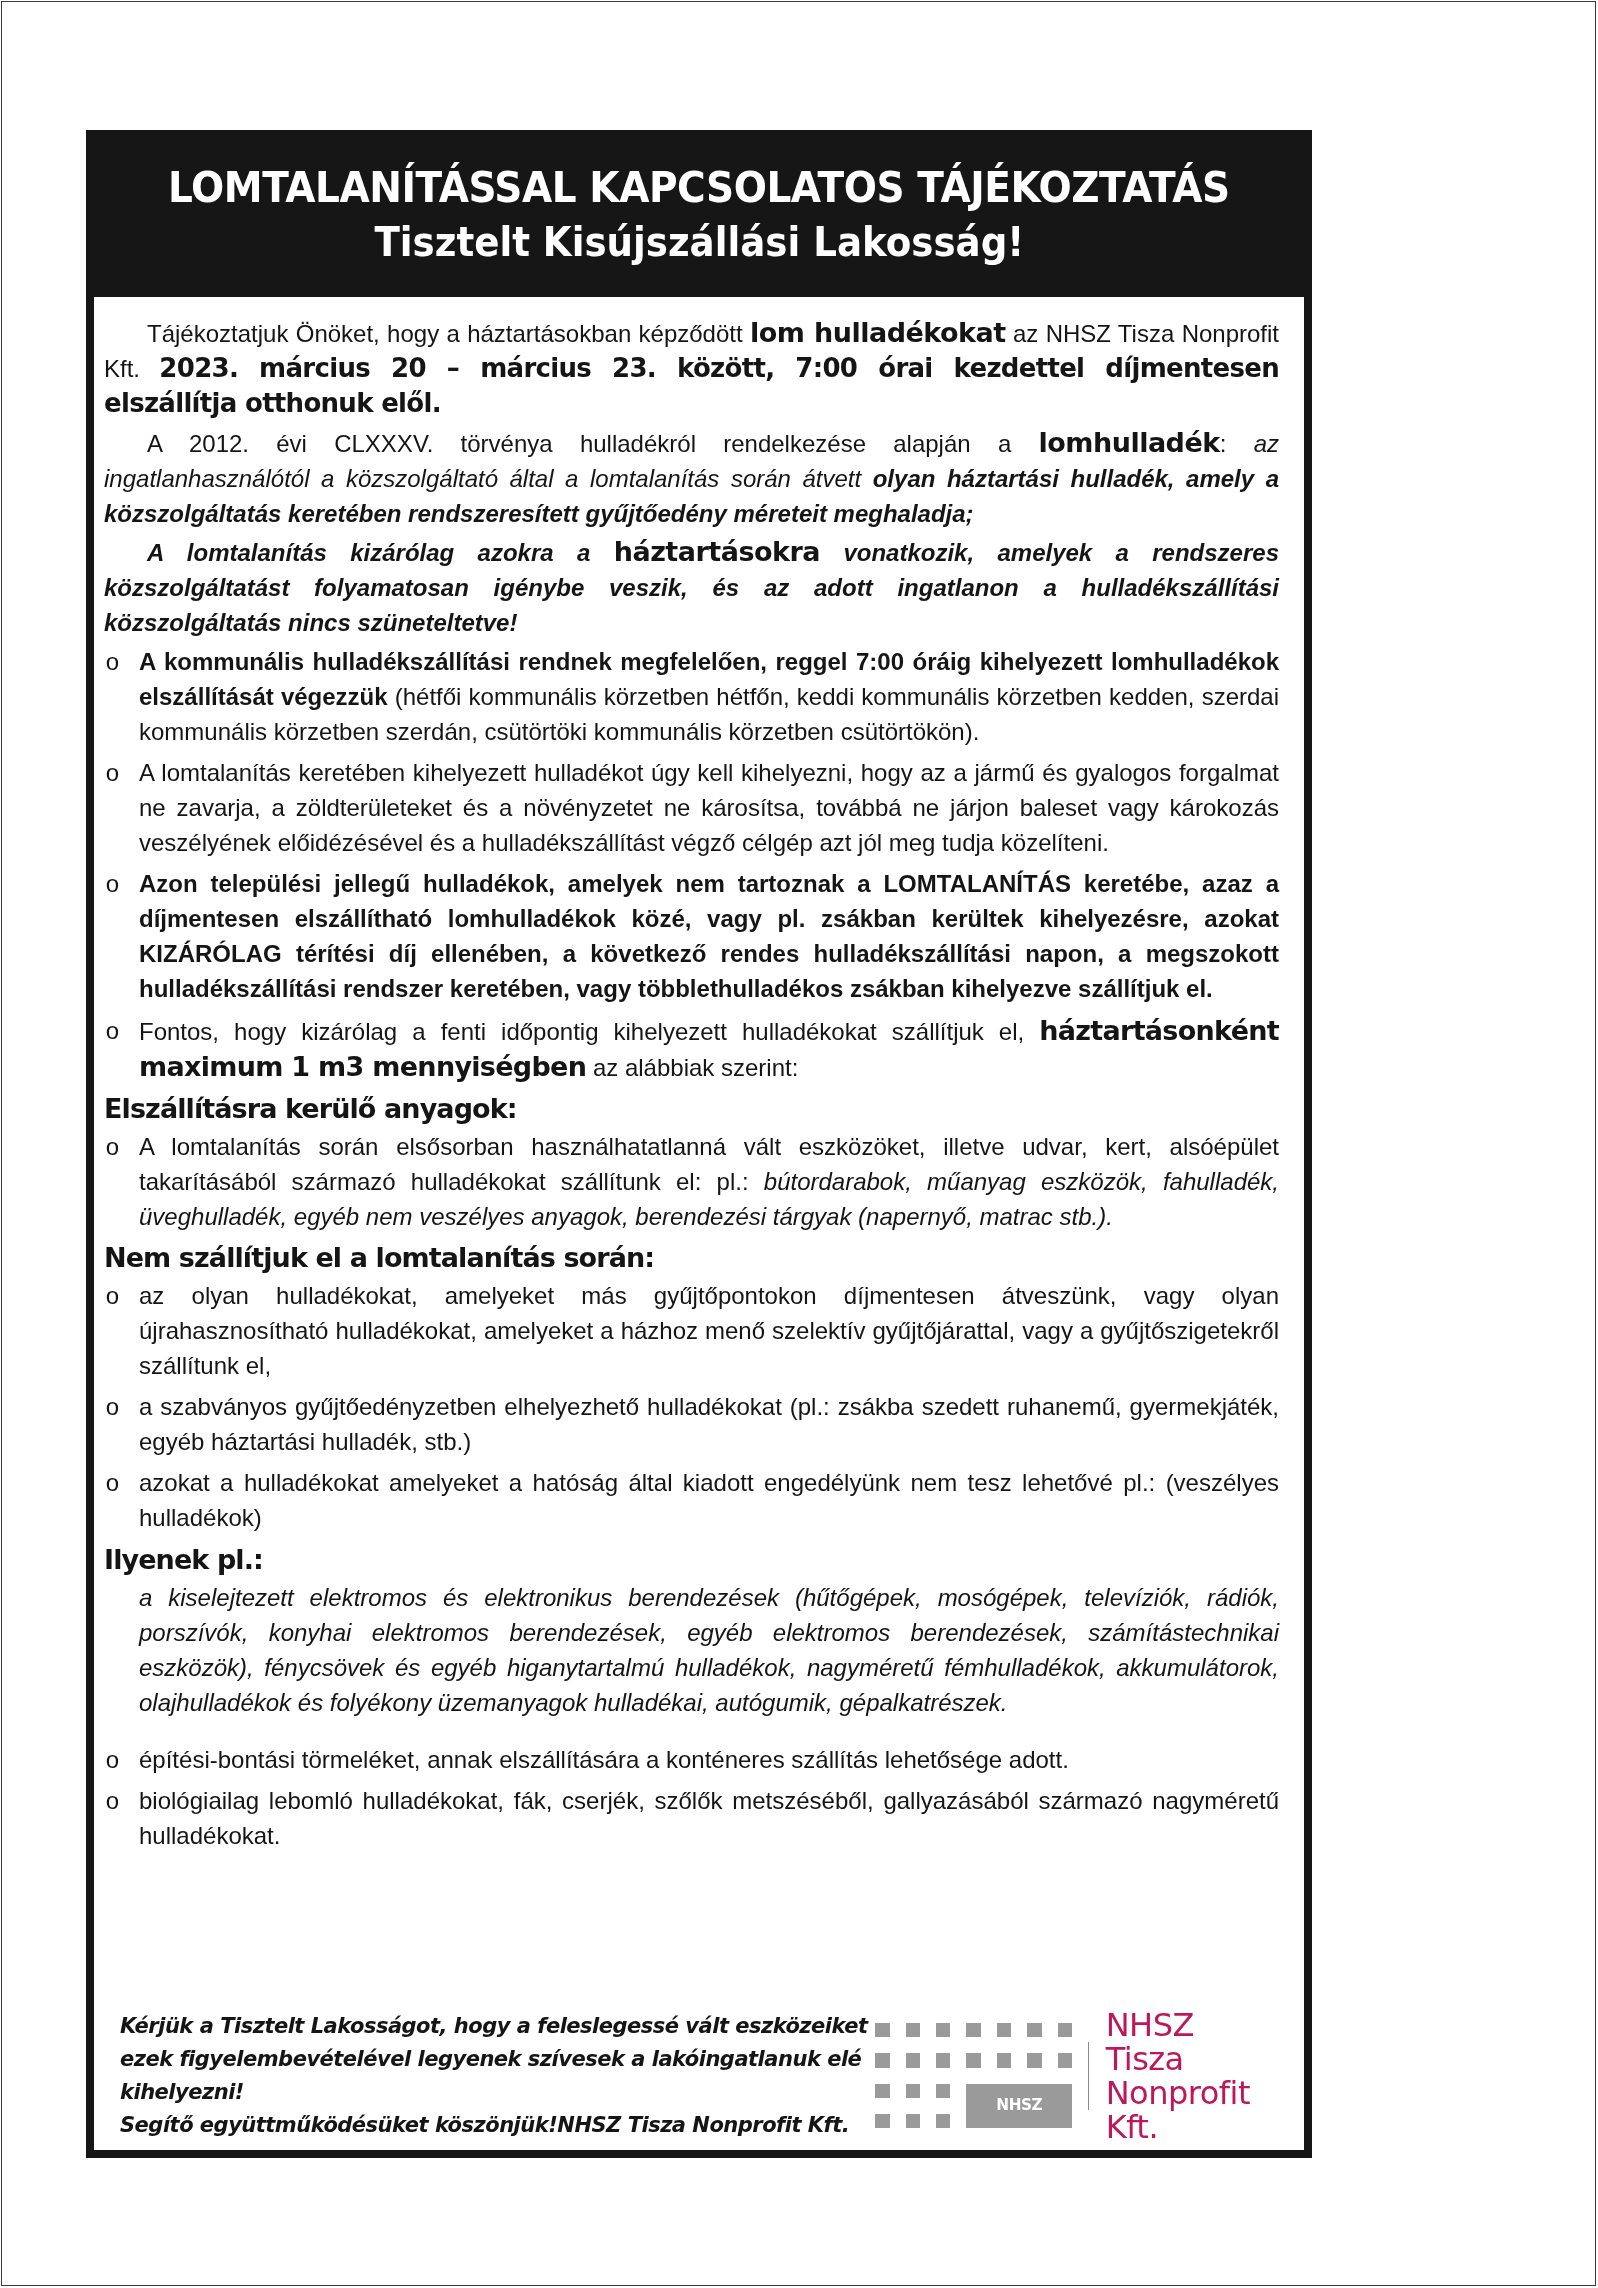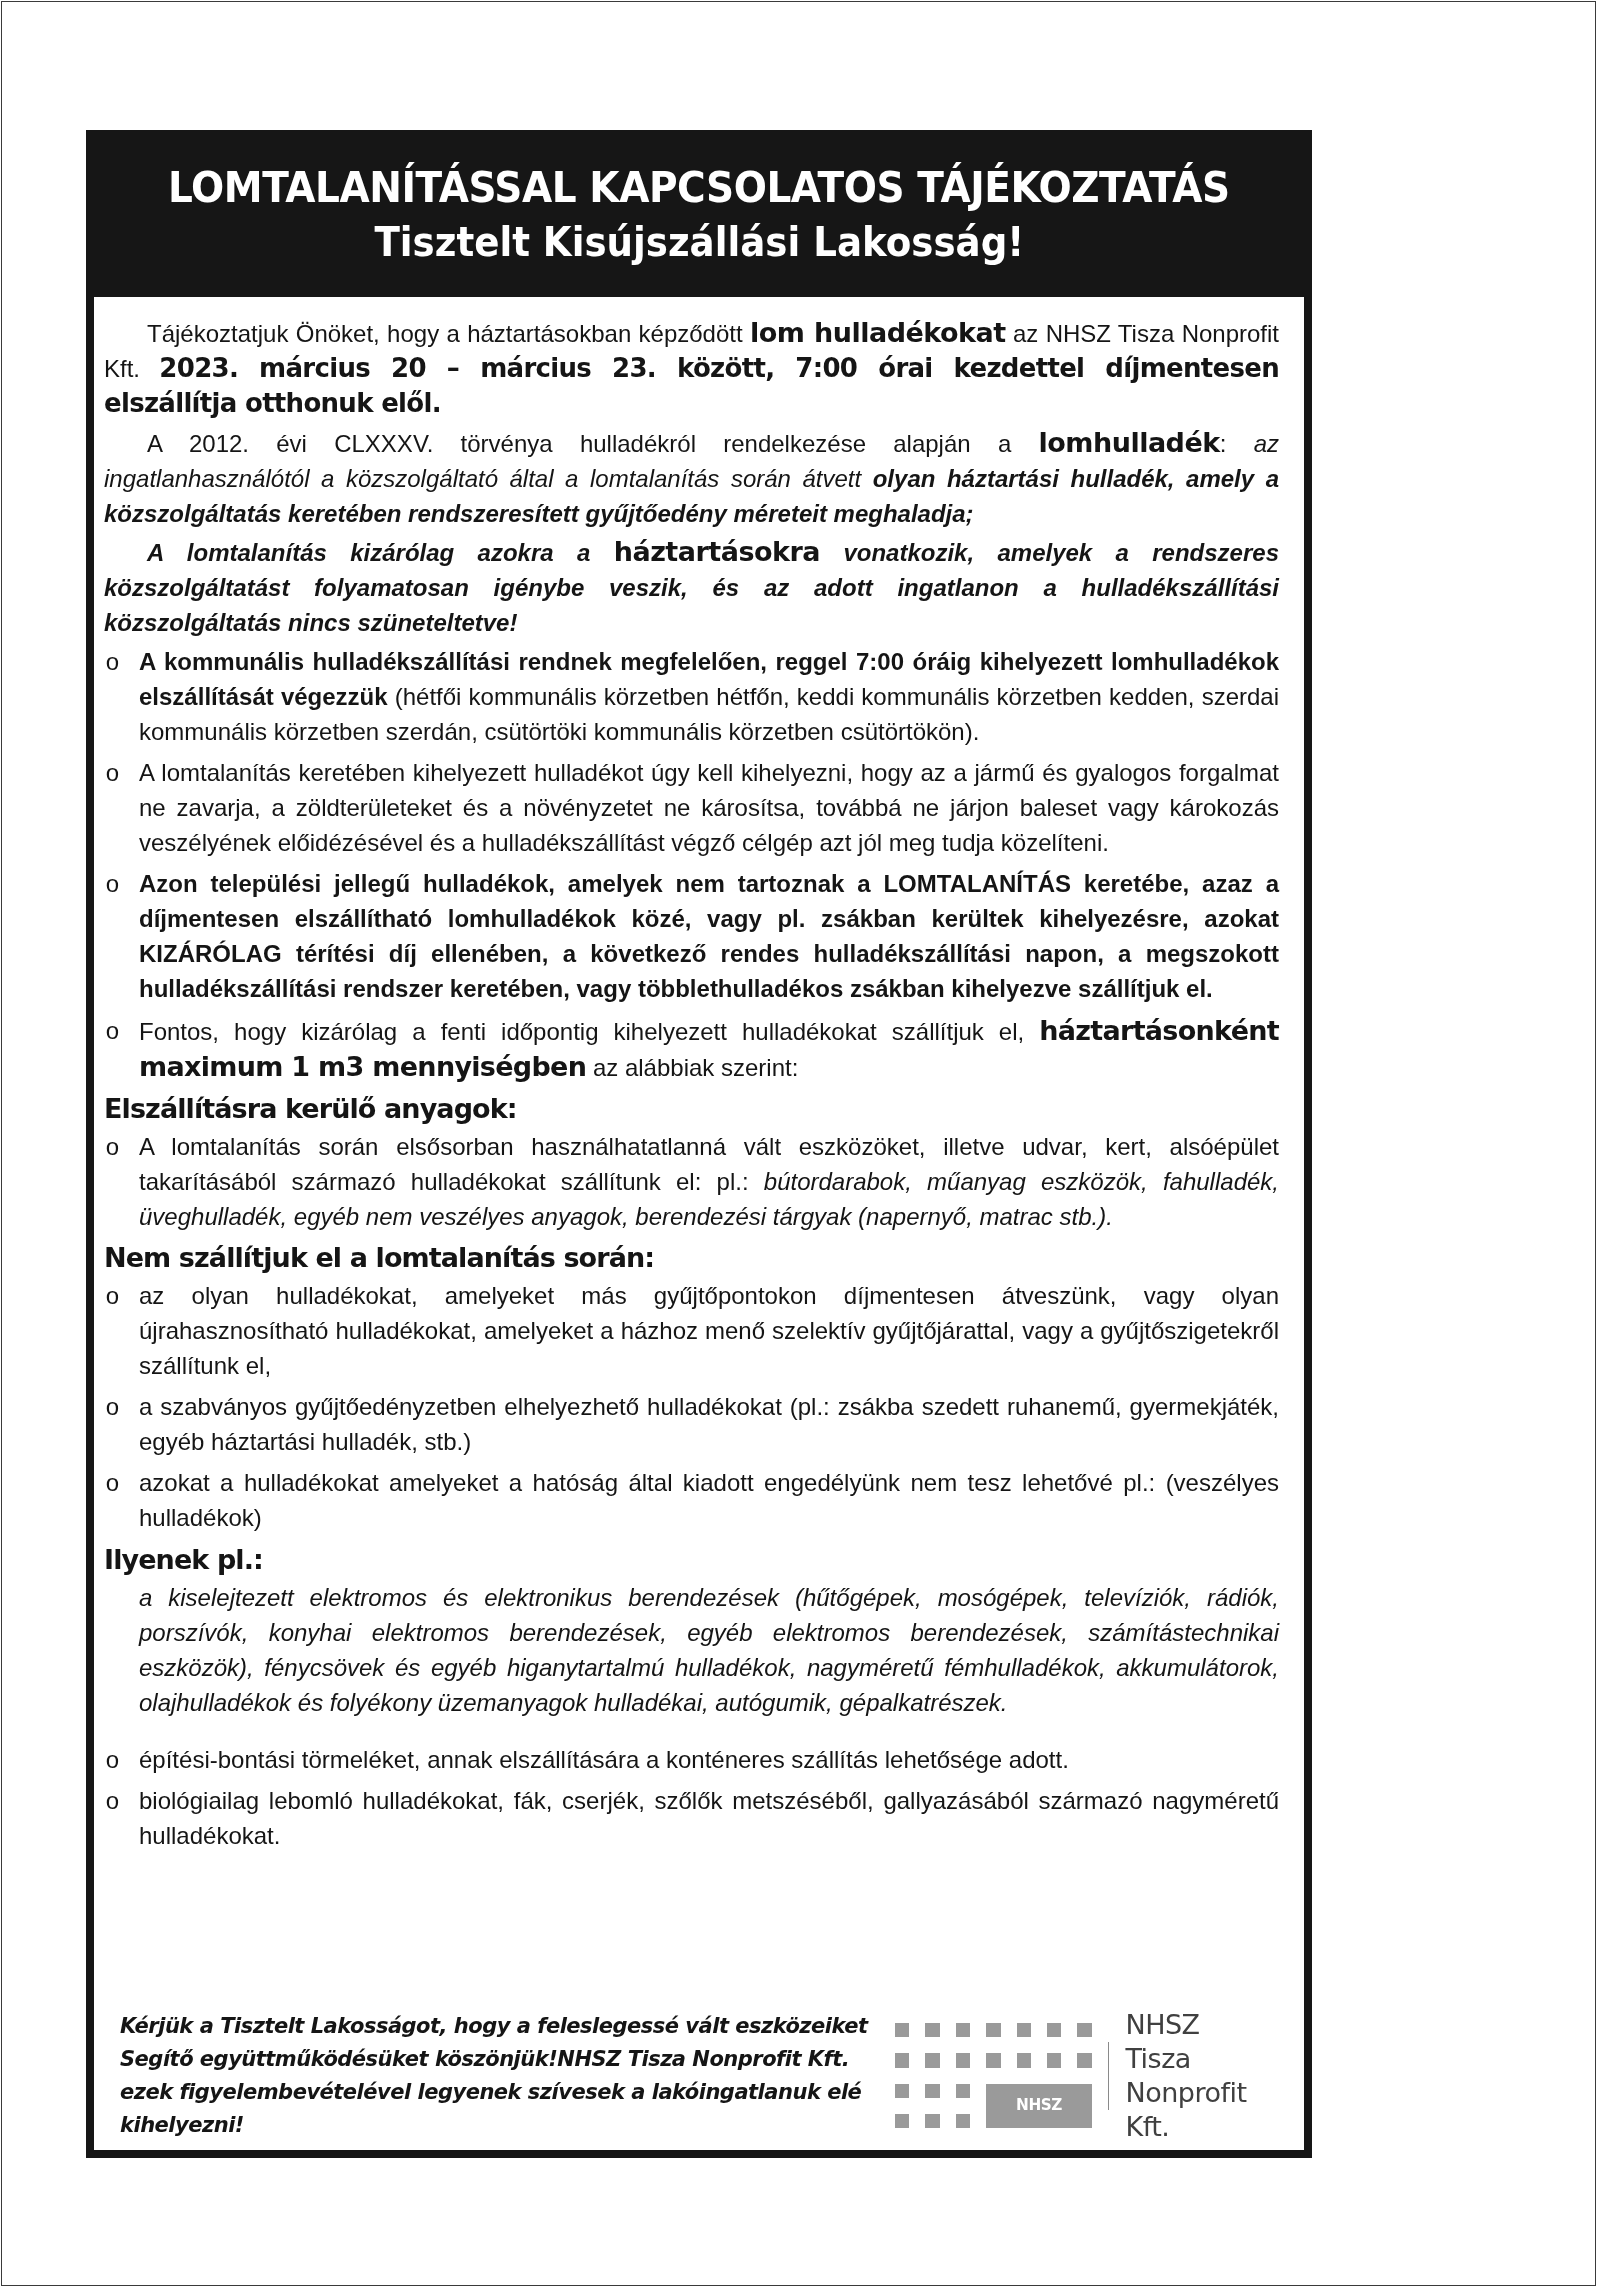--- a/index.html
+++ b/index.html
@@ -38,21 +38,21 @@
   .bold { font-weight: bold; }
   .big-inline { font-family: "DejaVu Sans", sans-serif; font-weight: bold; font-size: 27px; letter-spacing: -0.7px; }
   .examples { padding-left: 35px; font-style: italic; text-align: justify; margin-bottom: 22px; }
   .footer-row { position: absolute; left: 26px; right: 25px; bottom: 16px; height: 117px; display: flex; justify-content: space-between; align-items: center; }
   .closing { font-family: "DejaVu Sans", sans-serif; font-style: italic; font-weight: bold; font-size: 21px; line-height: 33px; letter-spacing: -0.5px; color: #151515; }
   .logo { display: flex; align-items: center; gap: 10.8px; margin-right: 25px; }
   .logo-grid { display: grid; grid-template-columns: repeat(7, 14.4px); grid-template-rows: repeat(4, 14.4px); gap: 16px; }
   .logo-grid .sq { background: #9a9a9a; }
   .logo-grid .tag { grid-column: 4 / span 4; grid-row: 3 / span 2; background: #9a9a9a; color: #ffffff; font-family: "DejaVu Sans", sans-serif; font-weight: bold; font-size: 15.3px; display: flex; align-items: center; justify-content: center; letter-spacing: -0.5px; }
   .logo-divider { width: 1.8px; height: 68px; background: #8a8a8a; margin: 0 5.4px; }
-  .logo-text { font-family: "DejaVu Sans", sans-serif; font-size: 27px; line-height: 34px; color: #404040; letter-spacing: -0.5px; }
+  .logo-text { font-family: "DejaVu Sans", sans-serif; font-size: 32px; line-height: 34px; color: #be185d; letter-spacing: -0.5px; }
 </style>
 </head>
 <body>
 
 <div class="page-border"></div>
 
 <div class="notice-box">
   <div class="notice-header">
     <div class="notice-title">LOMTALANÍTÁSSAL KAPCSOLATOS TÁJÉKOZTATÁS</div>
     <div class="notice-subtitle">Tisztelt Kisújszállási Lakosság!</div>
@@ -114,22 +114,22 @@
         <span class="bullet-glyph">o</span><span>építési-bontási törmeléket, annak elszállítására a konténeres szállítás lehetősége adott.</span>
       </li>
       <li>
         <span class="bullet-glyph">o</span><span>biológiailag lebomló hulladékokat, fák, cserjék, szőlők metszéséből, gallyazásából származó nagyméretű hulladékokat.</span>
       </li>
     </ul>
 
     <div class="footer-row">
       <div class="closing">
         <div>Kérjük a Tisztelt Lakosságot, hogy a feleslegessé vált eszközeiket</div>
+        <div>ezek figyelembevételével legyenek szívesek a lakóingatlanuk elé kihelyezni!</div>
         <div>Segítő együttműködésüket köszönjük!NHSZ Tisza Nonprofit Kft.</div>
-        <div>ezek figyelembevételével legyenek szívesek a lakóingatlanuk elé kihelyezni!</div>
       </div>
       <div class="logo">
         <div class="logo-grid">
           <div class="sq"></div>
             <div class="sq"></div>
             <div class="sq"></div>
             <div class="sq"></div>
             <div class="sq"></div>
             <div class="sq"></div>
             <div class="sq"></div>

